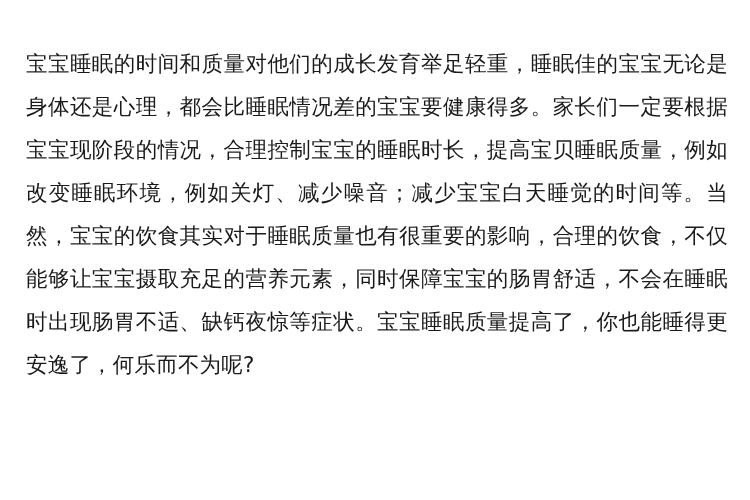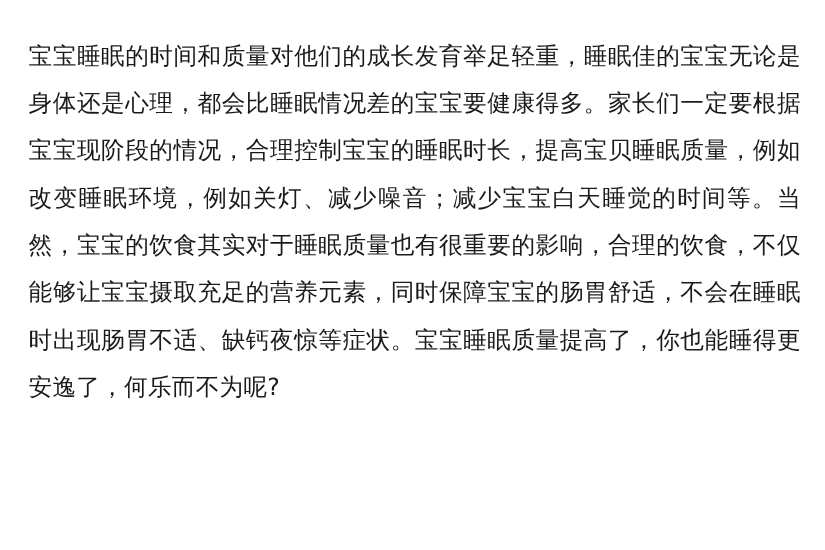--- a/index.html
+++ b/index.html
@@ -10,21 +10,21 @@
   body {
     width: 750px;
     height: 500px;
     overflow: hidden;
     font-family: "DejaVu Sans", "Liberation Sans", sans-serif;
   }
   .page {
     box-sizing: border-box;
     width: 750px;
     height: 500px;
-    padding: 8px 22px 8px 26px;
+    padding: 20px 22px 8px 26px;
     background: #ffffff;
   }
   .article-body {
     font-size: 21.5px;
     line-height: 43px;
     color: #1a1a1a;
     text-align: justify;
     text-justify: inter-ideograph;
     letter-spacing: 0.2px;
     word-break: break-all;

